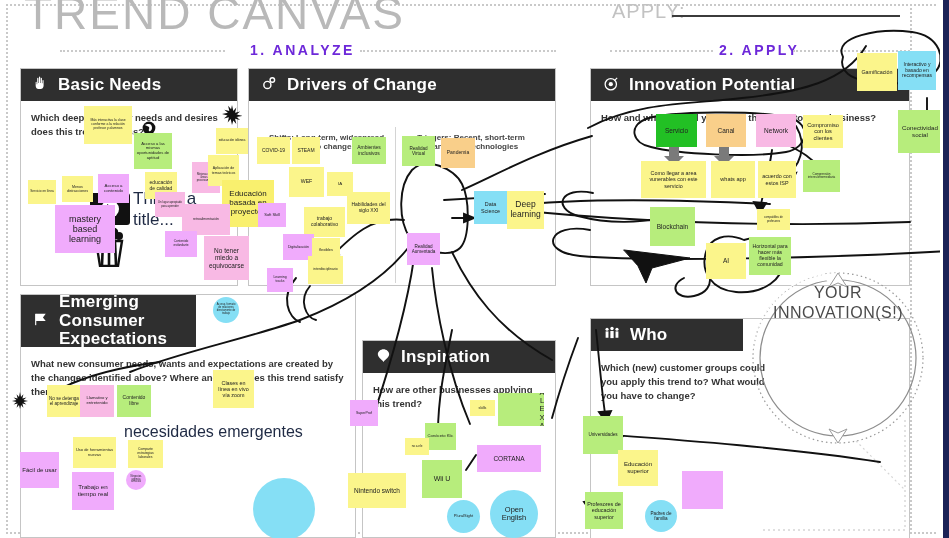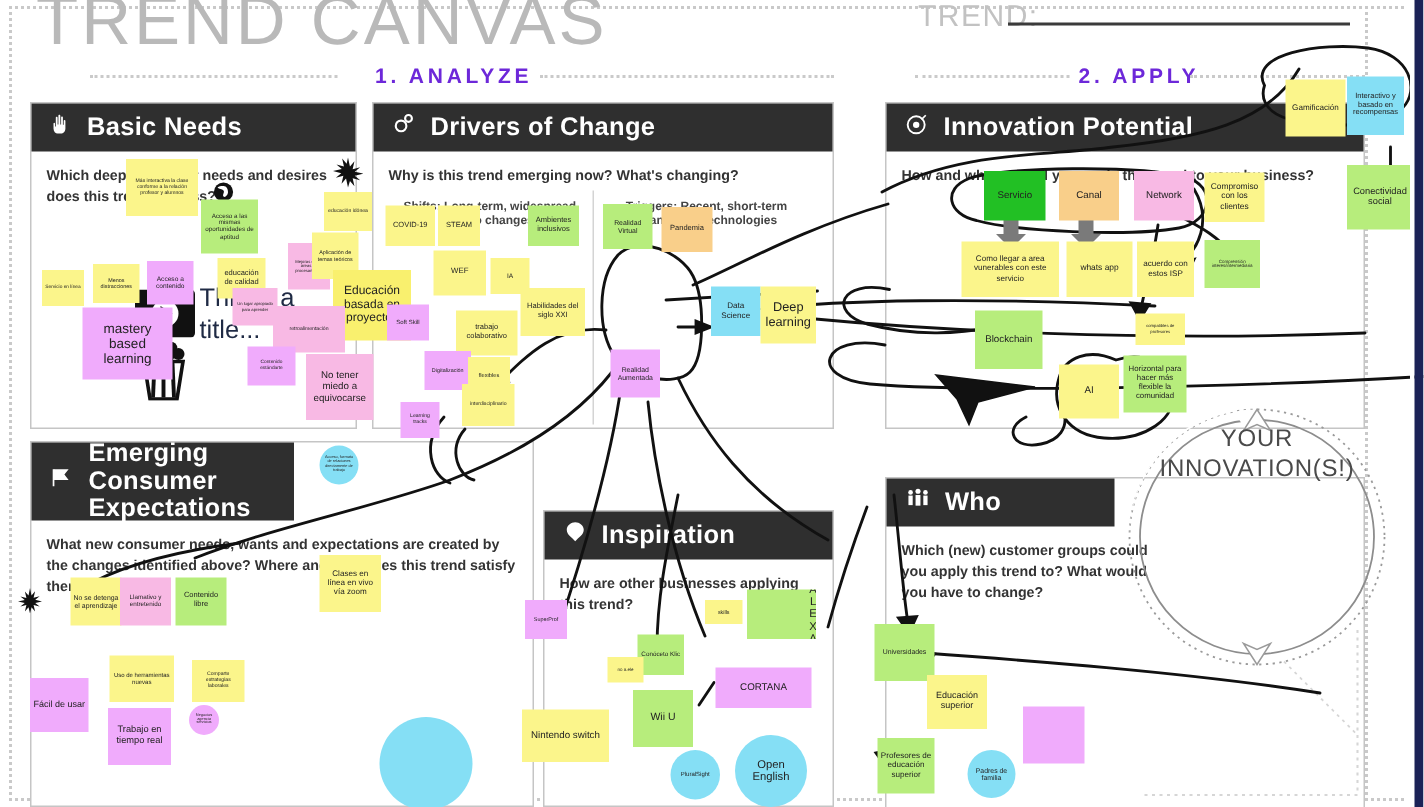--- a/index.html
+++ b/index.html
@@ -98,21 +98,21 @@
 </style>
 </head>
 <body>
 
 <div id="canvas">
 
   <div class="dotframe"></div>
   <div class="dotframe-right"></div>
 
   <div class="canvas-title">TREND CANVAS</div>
-  <div class="trend-label">TREND:</div>
+  <div class="trend-label">APPLY:</div>
   <div class="trend-rule"></div>
 
   <div class="phase-rule" style="left:60px; top:50px; width:165px;"></div>
   <div class="phase" style="left:250px; top:42px;">1. ANALYZE</div>
   <div class="phase-rule" style="left:360px; top:50px; width:196px;"></div>
 
   <div class="phase-rule" style="left:610px; top:50px; width:103px;"></div>
   <div class="phase" style="left:719px; top:42px;">2. APPLY</div>
   <div class="phase-rule" style="left:793px; top:50px; width:117px;"></div>
 
@@ -134,21 +134,20 @@
     <div class="panel-head">
       <span>
         <svg width="17" height="17" viewBox="0 0 24 24">
           <circle cx="9" cy="14" r="5" fill="none" stroke="#fff" stroke-width="2"></circle>
           <circle cx="16" cy="7" r="3.2" fill="none" stroke="#fff" stroke-width="2"></circle>
         </svg>
       </span>
       <span class="panel-title">Drivers of Change</span>
     </div>
     <div class="panel-body">
-      <div class="prompt">Why is this trend emerging now? What's changing?</div>
       <div class="vdiv" style="left:146px; top:26px; bottom:2px;"></div>
       <div class="subcol-label" style="position:absolute; left:10px; top:32px; width:135px;">Shifts: Long-term, widespread macro changes</div>
       <div class="subcol-label" style="position:absolute; left:152px; top:32px; width:140px;">Triggers: Recent, short-term changes or technologies</div>
     </div>
   </div>
 
   <div class="panel" style="left:20px; top:294px; width:336px; height:244px;">
     <div class="panel-head tall" style="width:175px;">
       <span>
         <svg width="17" height="17" viewBox="0 0 24 24">
@@ -330,20 +329,21 @@
     </svg>
   </div>
   <div class="cursor-ico" style="left:186px; top:216px;">
     <svg width="9" height="9" viewBox="0 0 9 9">
         <circle cx="4.5" cy="4.5" r="4" fill="#111"></circle>
         <circle cx="3" cy="3.5" r="1" fill="#fff"></circle>
       </svg>
   </div>
 
   <div class="bigtext" style="left:133px; top:188px; font-size:17px; line-height:1.25; width:90px;">This is a title...</div>
+  <div class="bigtext" style="left:124px; top:423px; font-size:16px;">necesidades emergentes</div>
 
   <div class="arrow-down" style="left:663px; top:146px;">
     <svg width="22" height="20" viewBox="0 0 22 20">
         <path fill="#7a7a7a" d="M6 0h10v10h5l-10 10L1 10h5z"></path>
       </svg>
   </div>
   <div class="arrow-down" style="left:713px; top:146px;">
     <svg width="22" height="20" viewBox="0 0 22 20">
         <path fill="#7a7a7a" d="M6 0h10v10h5l-10 10L1 10h5z"></path>
       </svg>

